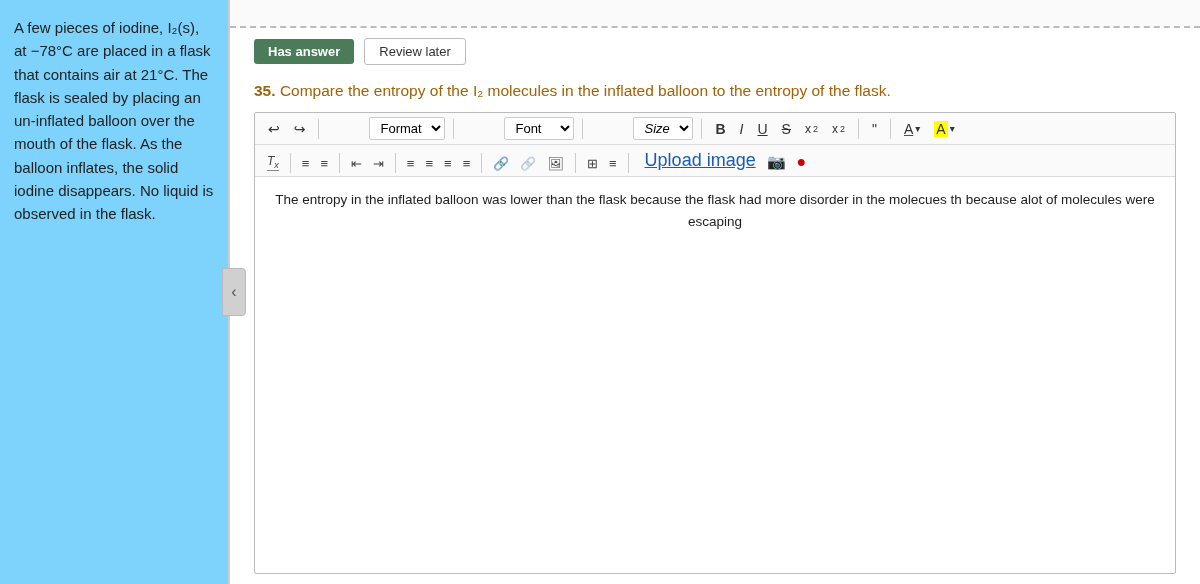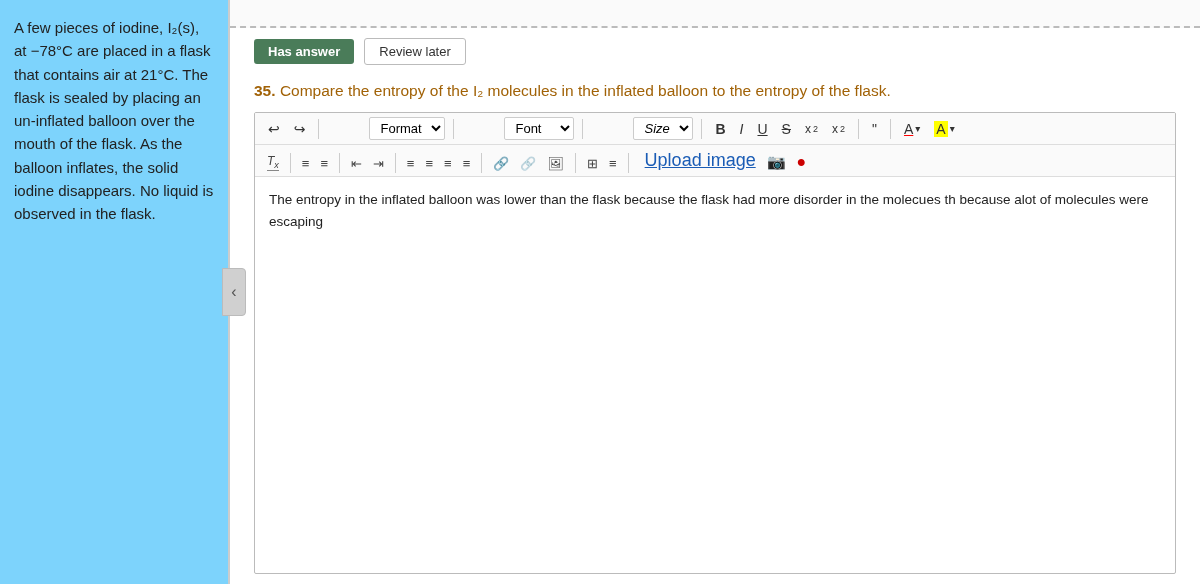--- a/index.html
+++ b/index.html
@@ -200,20 +200,21 @@
     }
 
     
     .editor-content {
       flex: 1;
       padding: 12px 14px;
       font-size: 13.5px;
       color: #222;
       line-height: 1.6;
       overflow-y: auto;
+      text-align: center;
     }
 
     
     sub { font-size: 0.75em; vertical-align: sub; }
     sup { font-size: 0.75em; vertical-align: super; }
   </style>
 </head>
 <body>
 
 <div class="left-panel">

